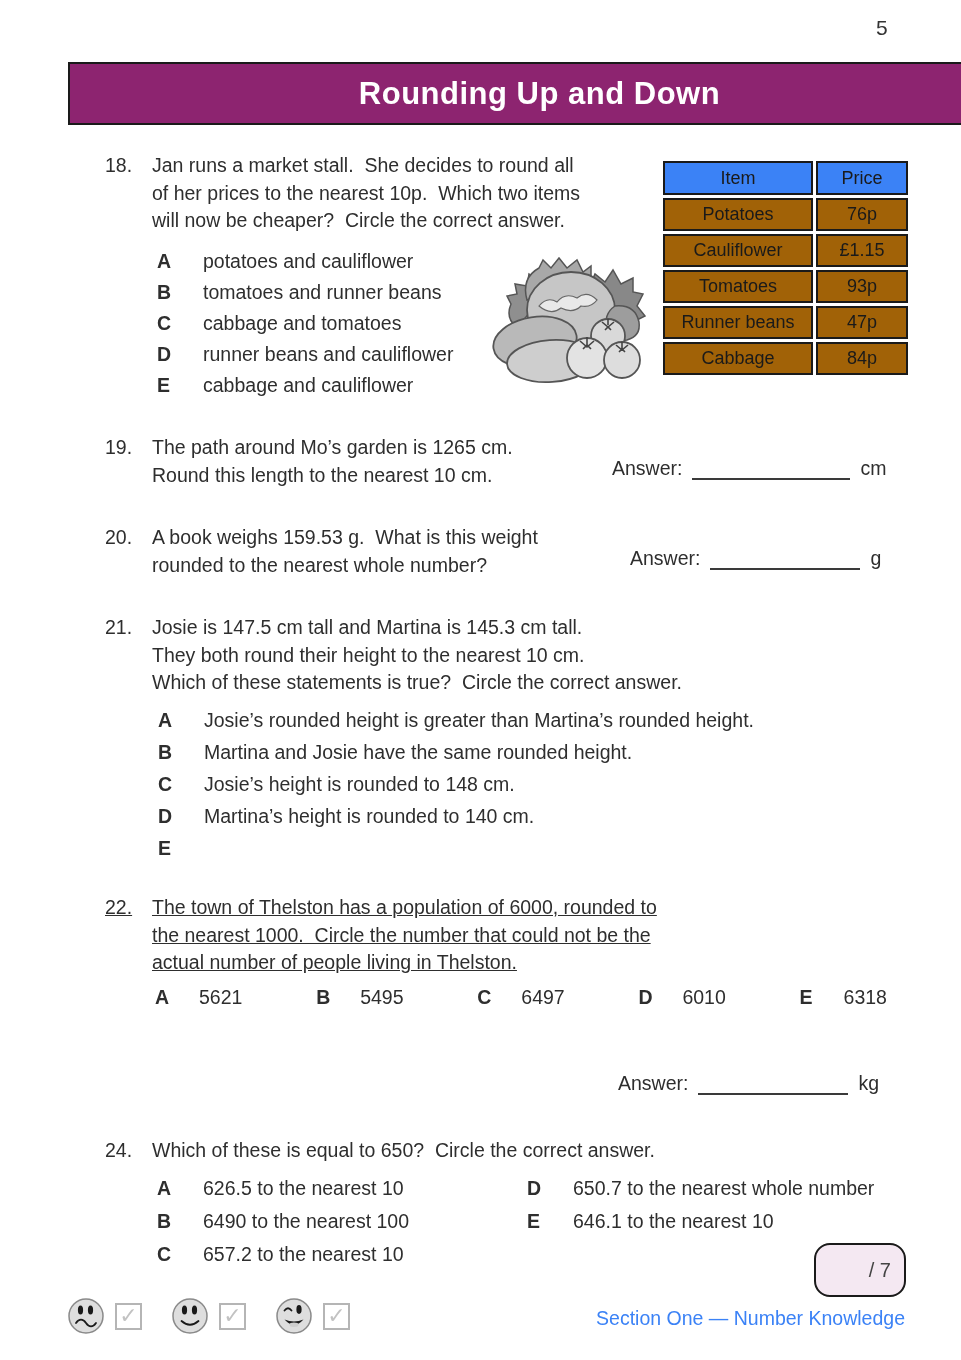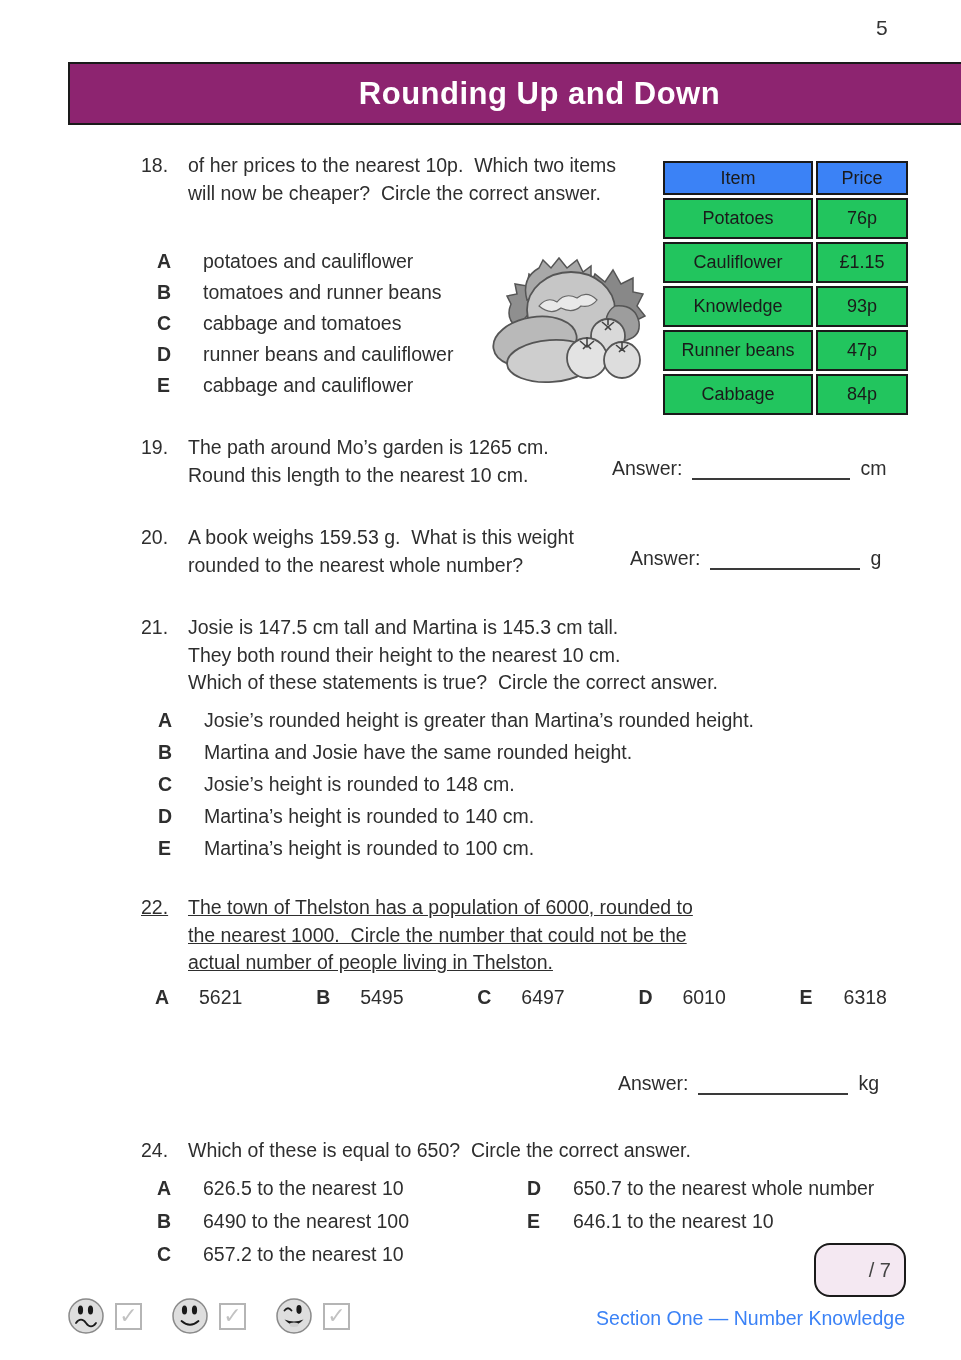--- a/index.html
+++ b/index.html
@@ -10,39 +10,39 @@
   }
   .page-number { position:absolute; top:16px; left:876px; font-size:21px; color:#333; }
   .banner {
     position:absolute; left:68px; top:62px; width:943px; height:63px;
     background:#8d2470; border:2px solid #1a1a1a;
     display:flex; align-items:center; justify-content:center;
   }
   .banner-title { color:#ffffff; font-size:31px; font-weight:bold; letter-spacing:0.5px; }
 
   .question { position:absolute; display:flex; }
-  .q-num { width:47px; font-size:19.5px; line-height:27.5px; flex:none;margin-left:36px; }
+  .q-num { width:47px; font-size:19.5px; line-height:27.5px; flex:none; }
   .q-lines { font-size:19.5px; line-height:27.5px; }
   .q-line { white-space:pre; }
 
   .opt-list { position:absolute; }
   .opt-row { display:flex; height:31px; align-items:center; font-size:19.5px; }
   .opt-row.tall { height:32px; }
   .opt-letter { width:46px; font-weight:bold; flex:none; }
   .opt-text { white-space:pre; }
 
   .answer-group { position:absolute; display:flex; align-items:flex-end; font-size:19.5px; }
   .answer-label { margin-right:10px; }
   .answer-blank { display:inline-block; width:158px; height:17px; border-bottom:2px solid #3a3a3a; margin-right:10px; }
   .answer-unit { }
 
   .price-table { position:absolute; left:660px; top:158px; border-spacing:3px; }
   .price-table td {
     border:2px solid #1a1a1a; text-align:center; font-size:18px; color:#1a1a1a;
-    height:41px; background:#22c55e;
+    height:33px; background:#a16207;
   }
   .price-table .head td { background:#3b82f6; height:34px; }
   .col-item { width:150px; }
   .col-price { width:92px; }
 
   .veg-illustration { position:absolute; left:487px; top:248px; }
 
   .mc-row { position:absolute; left:155px; width:732px; display:flex; justify-content:space-between; font-size:19.5px; }
   .mc-pair { display:flex; }
   .mc-pair .opt-letter { width:44px; }
@@ -73,20 +73,21 @@
 
   <div class="page-number">5</div>
 
   <div class="banner">
     <div class="banner-title">Rounding Up and Down</div>
   </div>
 
   <div class="question" style="left:105px; top:152px;">
     <div class="q-num">18.</div>
     <div class="q-lines">
+      <div class="q-line">Jan runs a market stall.  She decides to round all</div>
       <div class="q-line">of her prices to the nearest 10p.  Which two items</div>
       <div class="q-line">will now be cheaper?  Circle the correct answer.</div>
     </div>
   </div>
 
   <div class="opt-list" style="left:157px; top:246px;">
     <div class="opt-row">
       <span class="opt-letter">A</span>
       <span class="opt-text">potatoes and cauliflower</span>
     </div>
@@ -135,21 +136,21 @@
     </tr>
     <tr>
       <td>Potatoes</td>
       <td>76p</td>
     </tr>
     <tr>
       <td>Cauliflower</td>
       <td>£1.15</td>
     </tr>
     <tr>
-      <td>Knowledge</td>
+      <td>Tomatoes</td>
       <td>93p</td>
     </tr>
     <tr>
       <td>Runner beans</td>
       <td>47p</td>
     </tr>
     <tr>
       <td>Cabbage</td>
       <td>84p</td>
     </tr>
@@ -203,21 +204,20 @@
     <div class="opt-row tall">
       <span class="opt-letter">C</span>
       <span class="opt-text">Josie’s height is rounded to 148 cm.</span>
     </div>
     <div class="opt-row tall">
       <span class="opt-letter">D</span>
       <span class="opt-text">Martina’s height is rounded to 140 cm.</span>
     </div>
     <div class="opt-row tall">
       <span class="opt-letter">E</span>
-      <span class="opt-text">Martina’s height is rounded to 100 cm.</span>
     </div>
   </div>
 
   <div class="question" style="left:105px; top:894px;text-decoration:underline;">
     <div class="q-num">22.</div>
     <div class="q-lines">
       <div class="q-line">The town of Thelston has a population of 6000, rounded to</div>
       <div class="q-line">the nearest 1000.  Circle the number that could not be the</div>
       <div class="q-line">actual number of people living in Thelston.</div>
     </div>

